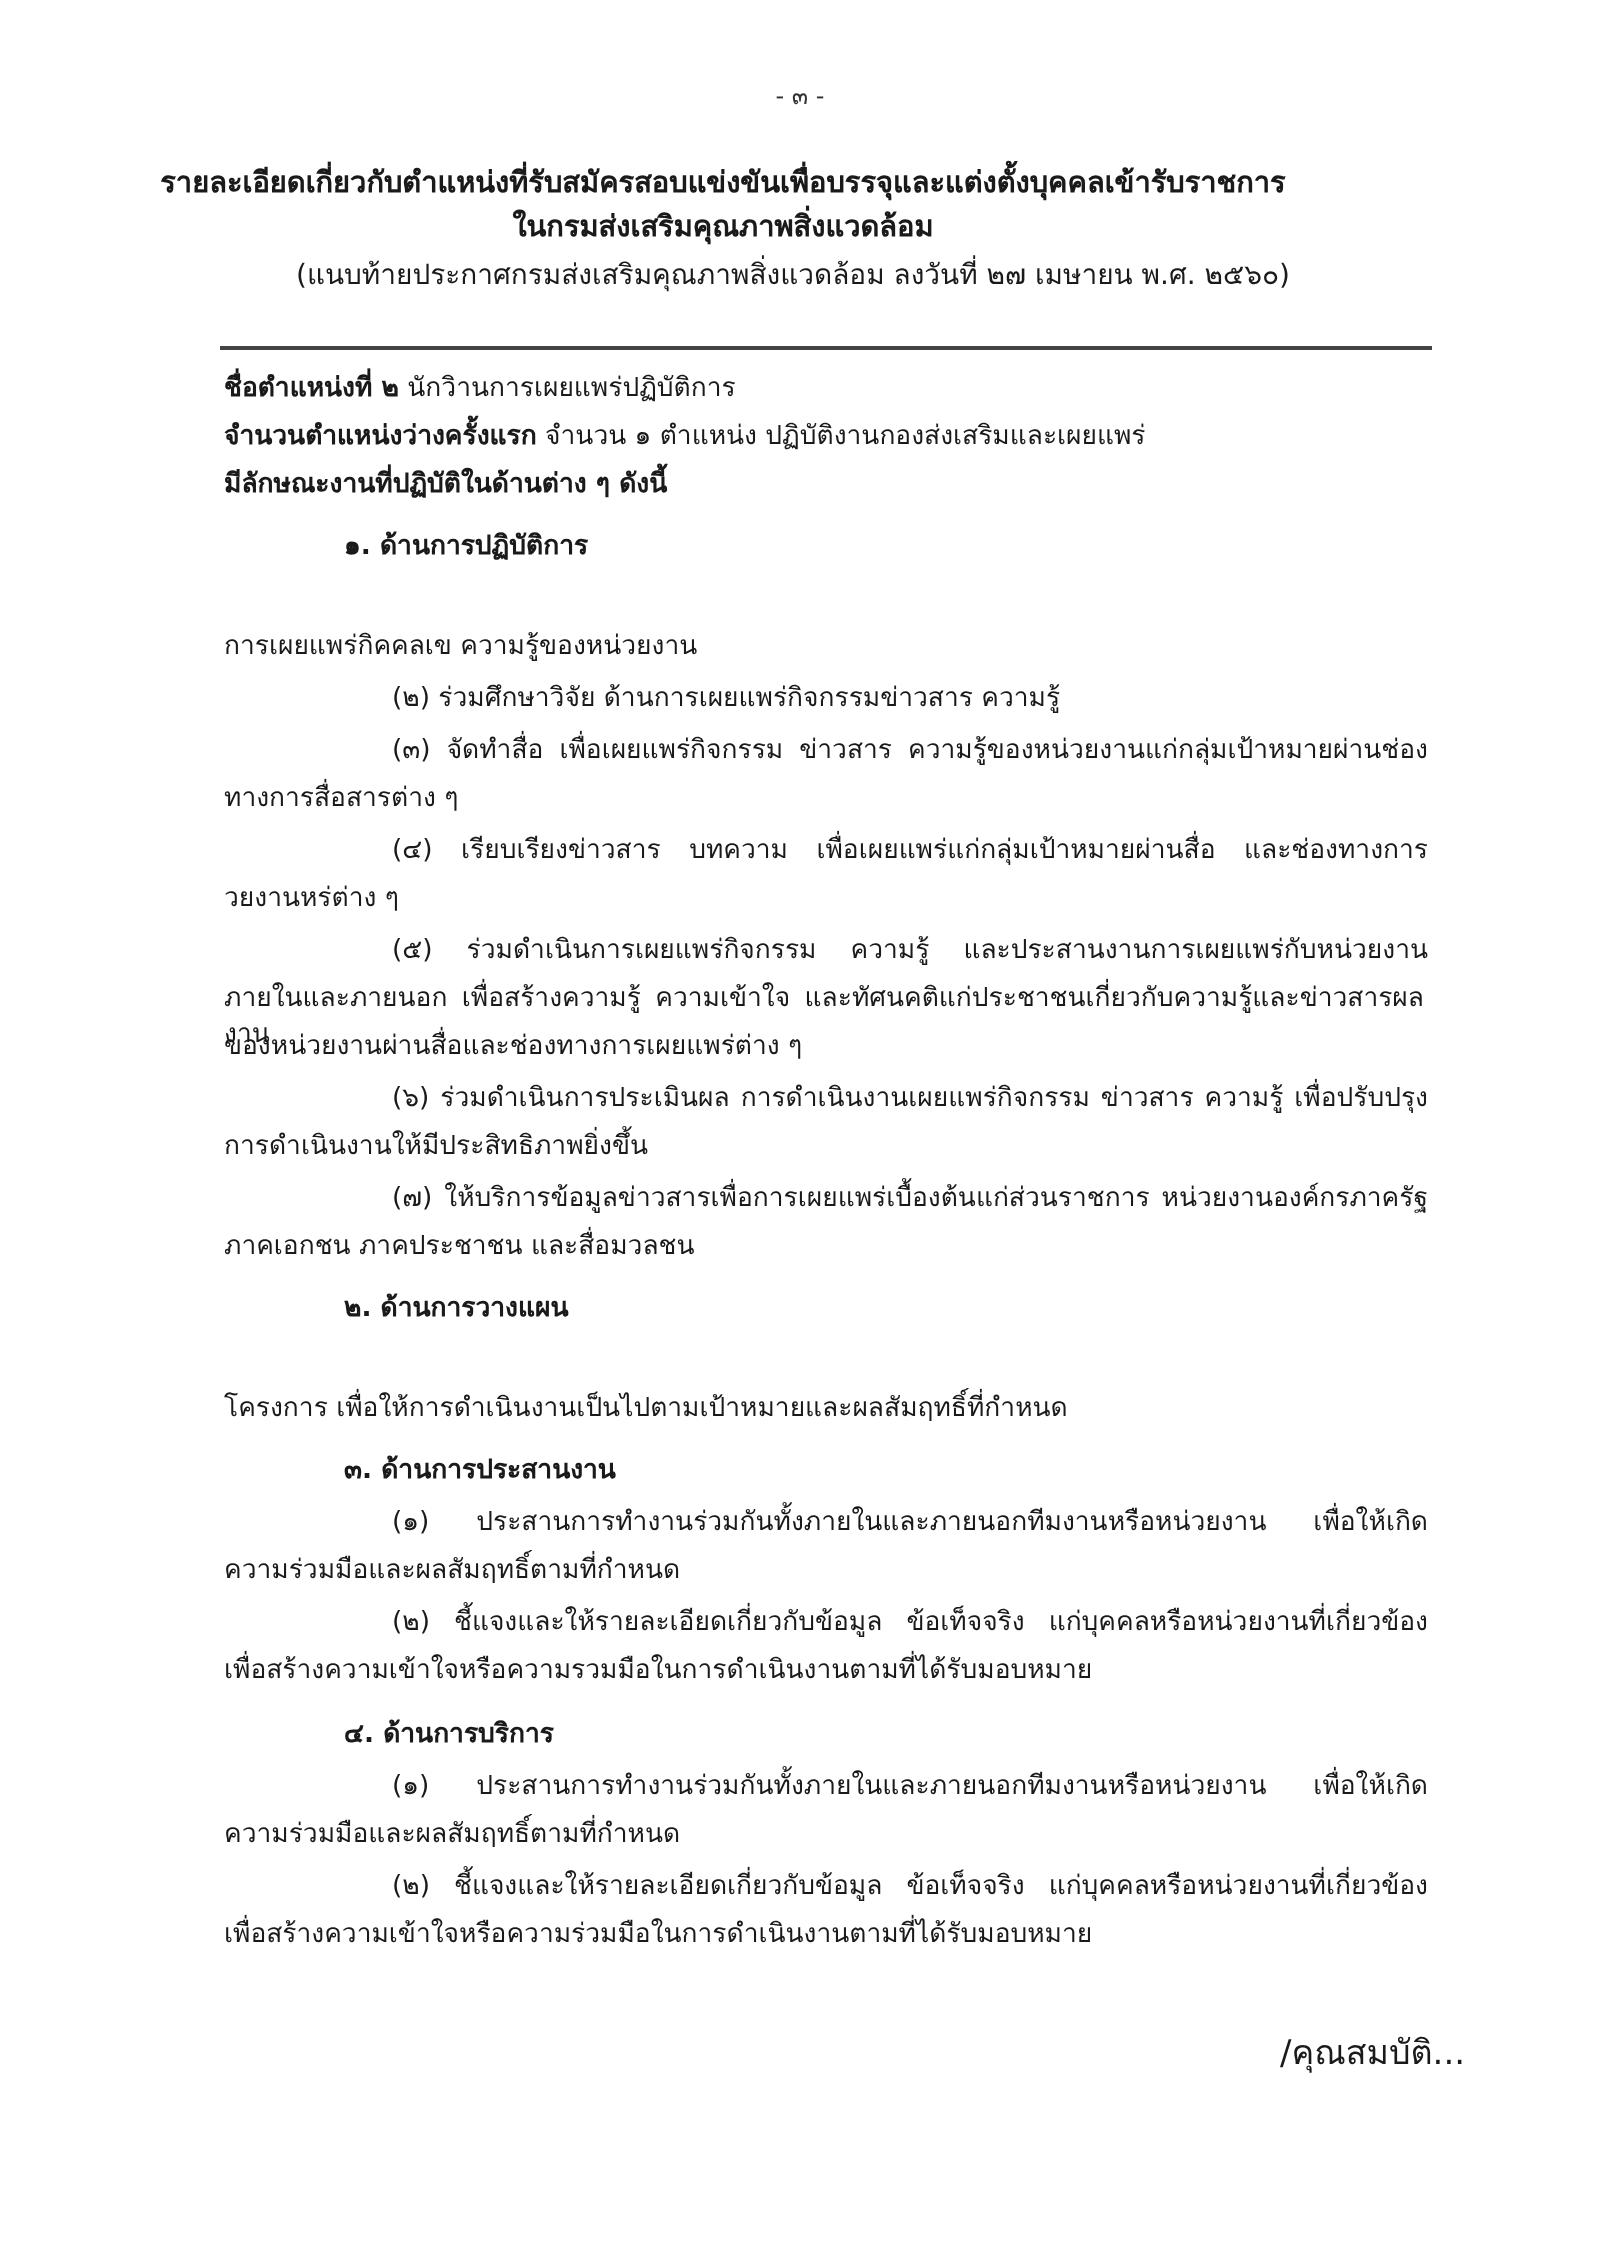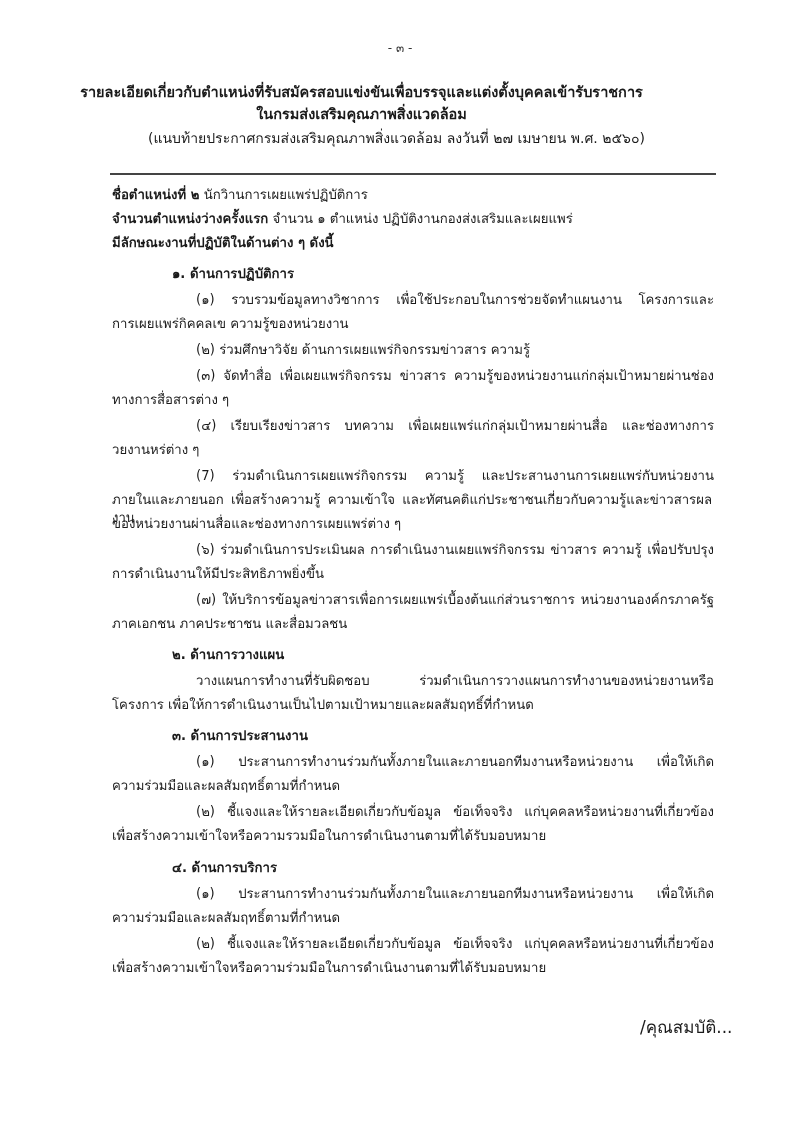--- a/index.html
+++ b/index.html
@@ -54,43 +54,41 @@
   <div class="line left" style="top:186px;">
     <span class="b">ชื่อตำแหน่งที่ ๒</span><span> นักวิานการเผยแพร่ปฏิบัติการ</span>
   </div>
   <div class="line left" style="top:210px;">
     <span class="b">จำนวนตำแหน่งว่างครั้งแรก</span><span>  จำนวน ๑ ตำแหน่ง ปฏิบัติงานกองส่งเสริมและเผยแพร่</span>
   </div>
   <div class="line left b" style="top:234px;">มีลักษณะงานที่ปฏิบัติในด้านต่าง ๆ ดังนี้</div>
 
   <div class="line indent-h b" style="top:265px;">๑. ด้านการปฏิบัติการ</div>
 
-  <div class="line indent-i justify justify-i" style="top:291px;">(๑) รวบรวมข้อมูลทางวิชาการ เพื่อใช้ประกอบในการช่วยจัดทำแผนงาน โครงการและ</div>
   <div class="line left" style="top:315px;">การเผยแพร่กิคคลเข ความรู้ของหน่วยงาน</div>
 
   <div class="line indent-i" style="top:341px;">(๒) ร่วมศึกษาวิจัย ด้านการเผยแพร่กิจกรรมข่าวสาร ความรู้</div>
 
   <div class="line indent-i justify justify-i" style="top:367px;">(๓) จัดทำสื่อ เพื่อเผยแพร่กิจกรรม ข่าวสาร ความรู้ของหน่วยงานแก่กลุ่มเป้าหมายผ่านช่อง</div>
   <div class="line left" style="top:391px;">ทางการสื่อสารต่าง ๆ</div>
 
   <div class="line indent-i justify justify-i" style="top:417px;">(๔) เรียบเรียงข่าวสาร บทความ เพื่อเผยแพร่แก่กลุ่มเป้าหมายผ่านสื่อ และช่องทางการ</div>
   <div class="line left" style="top:441px;">วยงานหร่ต่าง ๆ</div>
 
-  <div class="line indent-i justify justify-i" style="top:467px;">(7) ร่วมดำเนินการเผยแพร่กิจกรรม ความรู้ และประสานงานการเผยแพร่กับหน่วยงาน</div>
+  <div class="line indent-i justify justify-i" style="top:467px;">(๕) ร่วมดำเนินการเผยแพร่กิจกรรม ความรู้ และประสานงานการเผยแพร่กับหน่วยงาน</div>
   <div class="line left justify" style="top:491px;">ภายในและภายนอก เพื่อสร้างความรู้ ความเข้าใจ และทัศนคติแก่ประชาชนเกี่ยวกับความรู้และข่าวสารผลงาน</div>
   <div class="line left" style="top:515px;">ของหน่วยงานผ่านสื่อและช่องทางการเผยแพร่ต่าง ๆ</div>
 
   <div class="line indent-i justify justify-i" style="top:541px;">(๖) ร่วมดำเนินการประเมินผล การดำเนินงานเผยแพร่กิจกรรม ข่าวสาร ความรู้ เพื่อปรับปรุง</div>
   <div class="line left" style="top:565px;">การดำเนินงานให้มีประสิทธิภาพยิ่งขึ้น</div>
 
   <div class="line indent-i justify justify-i" style="top:591px;">(๗) ให้บริการข้อมูลข่าวสารเพื่อการเผยแพร่เบื้องต้นแก่ส่วนราชการ หน่วยงานองค์กรภาครัฐ</div>
   <div class="line left" style="top:615px;">ภาคเอกชน ภาคประชาชน และสื่อมวลชน</div>
 
   <div class="line indent-h b" style="top:646px;">๒. ด้านการวางแผน</div>
-  <div class="line indent-i justify justify-i" style="top:672px;">วางแผนการทำงานที่รับผิดชอบ ร่วมดำเนินการวางแผนการทำงานของหน่วยงานหรือ</div>
   <div class="line left" style="top:696px;">โครงการ  เพื่อให้การดำเนินงานเป็นไปตามเป้าหมายและผลสัมฤทธิ์ที่กำหนด</div>
 
   <div class="line indent-h b" style="top:727px;">๓. ด้านการประสานงาน</div>
   <div class="line indent-i justify justify-i" style="top:753px;">(๑) ประสานการทำงานร่วมกันทั้งภายในและภายนอกทีมงานหรือหน่วยงาน เพื่อให้เกิด</div>
   <div class="line left" style="top:777px;">ความร่วมมือและผลสัมฤทธิ์ตามที่กำหนด</div>
   <div class="line indent-i justify justify-i" style="top:803px;">(๒) ชี้แจงและให้รายละเอียดเกี่ยวกับข้อมูล ข้อเท็จจริง แก่บุคคลหรือหน่วยงานที่เกี่ยวข้อง</div>
   <div class="line left" style="top:827px;">เพื่อสร้างความเข้าใจหรือความรวมมือในการดำเนินงานตามที่ได้รับมอบหมาย</div>
 
   <div class="line indent-h b" style="top:859px;">๔. ด้านการบริการ</div>
   <div class="line indent-i justify justify-i" style="top:885px;">(๑) ประสานการทำงานร่วมกันทั้งภายในและภายนอกทีมงานหรือหน่วยงาน เพื่อให้เกิด</div>

